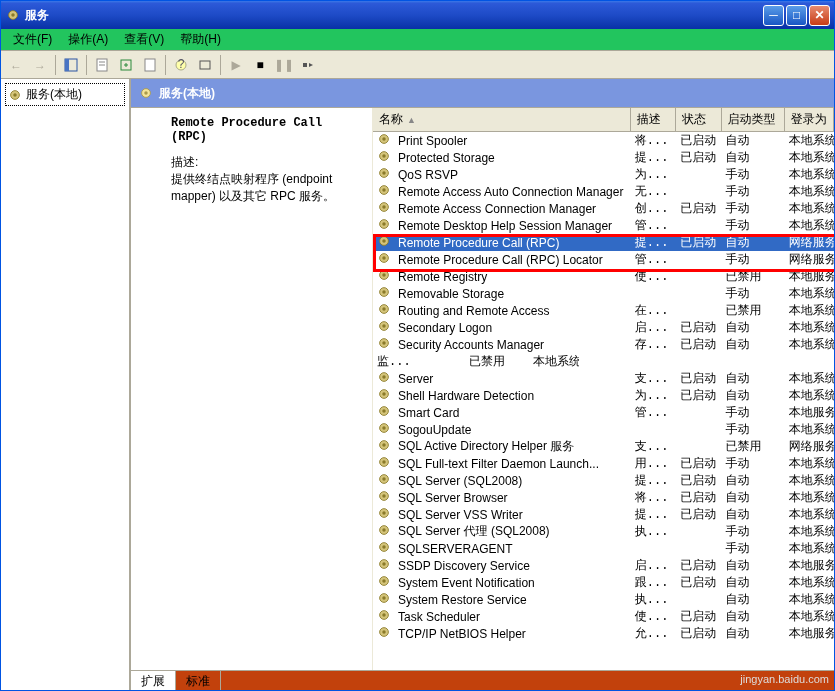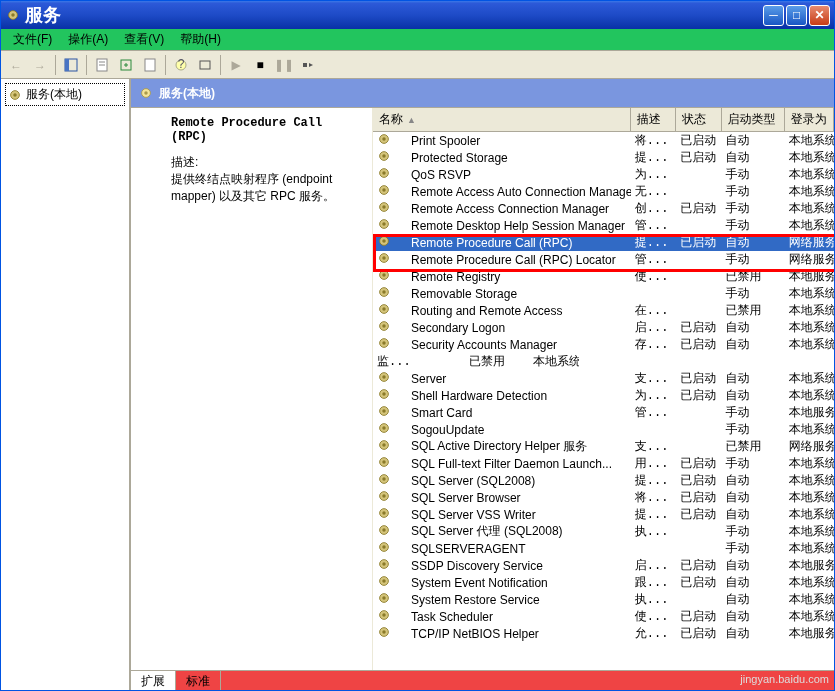--- a/index.html
+++ b/index.html
@@ -1,20 +1,20 @@
 <!DOCTYPE html>
 <html><head>
 <meta charset="utf-8">
 <style>
 * { margin: 0; padding: 0; box-sizing: border-box; font-family: "SimSun", "Microsoft YaHei", sans-serif; font-size: 12px; }
 body { background: #ece9d8; width: 835px; height: 691px; overflow: hidden; position: relative; }
 .window { width: 835px; height: 691px; border: 1px solid #0054e3; display: flex; flex-direction: column; }
 .titlebar { height: 28px; background: linear-gradient(to bottom, #3b78e7 0%, #2c59d8 8%, #1e4bc7 50%, #0831a5 100%); display: flex; align-items: center; padding: 0 4px; color: #fff; }
 .titlebar .icon { width: 16px; height: 16px; margin-right: 4px; display: flex; align-items: center; justify-content: center; }
-.titlebar .title { flex: 1; font-weight: bold; font-size: 18px; }
+.titlebar .title { flex: 1; font-weight: bold; font-size: 12px; }
 .winbtns { display: flex; gap: 2px; }
 .winbtn { width: 21px; height: 21px; border-radius: 3px; border: 1px solid #fff; display: flex; align-items: center; justify-content: center; font-weight: bold; color: #fff; cursor: pointer; }
 .winbtn.min, .winbtn.max { background: linear-gradient(to bottom, #5a9de8, #1956c4); }
 .winbtn.close { background: linear-gradient(to bottom, #e78b6f, #c73c17); }
 .menubar { height: 22px; background: #22c55e; display: flex; align-items: center; padding: 0 4px; border-bottom: 1px solid #aca899; }
 .menubar .menuitem { padding: 2px 8px; cursor: default; }
 .toolbar { height: 28px; background: #ece9d8; display: flex; align-items: center; padding: 0 4px; gap: 2px; border-bottom: 1px solid #aca899; }
 .tbtn { width: 22px; height: 22px; display: flex; align-items: center; justify-content: center; cursor: pointer; border: 1px solid transparent; }
 .tbtn.disabled { color: #aca899; cursor: default; }
 .tsep { width: 1px; height: 20px; background: #aca899; margin: 0 2px; }
@@ -27,25 +27,25 @@
 .descpane { width: 210px; padding: 8px; border-right: 1px solid #ece9d8; }
 .descpane .svcname { font-weight: bold; margin-bottom: 10px; font-family: "Courier New", monospace; }
 .descpane .lbl { margin-bottom: 0; }
 .listpane { flex: 1; display: flex; flex-direction: column; overflow: hidden; position: relative; }
 .cols { display: flex; background: #ece9d8; border-bottom: 1px solid #aca899; }
 .col { padding: 3px 6px; border-right: 1px solid #aca899; text-align: left; cursor: default; white-space: nowrap; overflow: hidden; }
 .c-name { width: 262px; } .c-desc { width: 46px; } .c-status { width: 46px; } .c-startup { width: 64px; } .c-logon { width: 50px; }
 .rows { flex: 1; overflow-y: auto; overflow-x: hidden; position: relative; padding-bottom:20px;}
 .row { display: flex; align-items: center; height: 17px; cursor: default; }
 .row .cell { padding: 0 4px; white-space: nowrap; overflow: hidden; font-family: "Courier New", "SimSun", monospace; font-size: 12px; }
-.row .cell.c-name { display: flex; align-items: center; gap: 20px; }
+.row .cell.c-name { display: flex; align-items: center; gap: 7px; }
 .row.selected { background: #316ac5; color: #fff; }
 .gear { width: 14px; height: 14px; flex-shrink: 0; }
 .highlight-box { position: absolute; border: 3px solid #ff0000; pointer-events: none; z-index: 10; }
-.tabs { height: 20px; display: flex; border-top: 1px solid #aca899; background: #ef4444; }
+.tabs { height: 20px; display: flex; border-top: 1px solid #aca899; background: #c2410c; }
 .tab { padding: 2px 10px; border-right: 1px solid #aca899; cursor: default; }
 .tab.active { background: #fff; }
 .gearicon { display: inline-block; }
 .arrow-svg { position: absolute; pointer-events: none; z-index: 5; }
 .watermark { position: absolute; right: 6px; bottom: 6px; color: #ddd; font-size: 11px; pointer-events: none; }
 .sortarrow{font-size:9px;color:#888;margin-left:4px;}
 </style>
 </head>
 <body>
 

